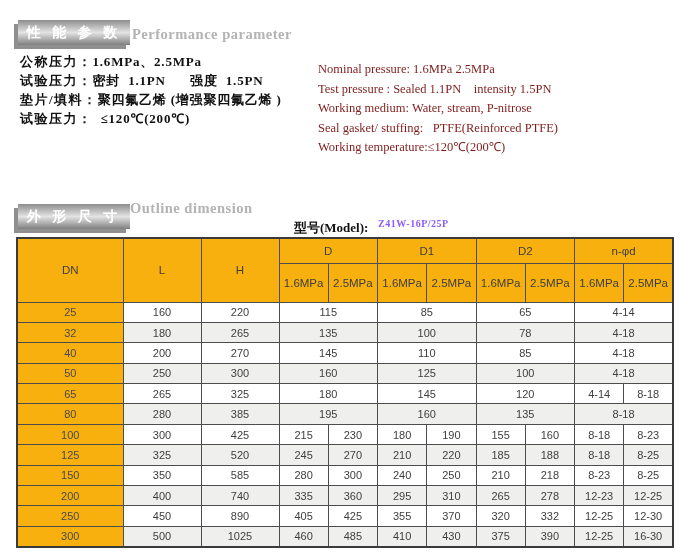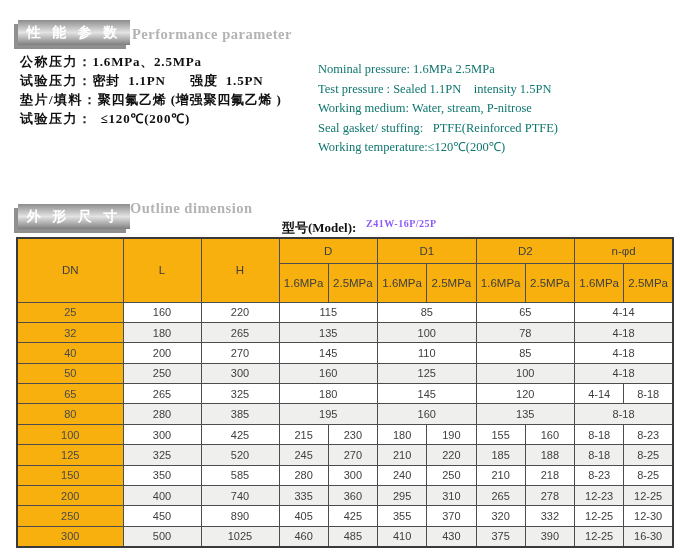--- a/index.html
+++ b/index.html
@@ -25,24 +25,24 @@
 
   
   .cn-block { position: absolute; left: 20px; top: 52px; }
   .cn-line { font-family: "Liberation Serif", serif; font-weight: bold; font-size: 13px;
              line-height: 19px; color: #111; white-space: pre; }
   .cn-line .lbl { letter-spacing: 1.5px; }
   .cn-line .val { letter-spacing: 0.8px; }
 
   .en-block { position: absolute; left: 318px; top: 60px; }
   .en-line { font-family: "Liberation Serif", serif; font-size: 12.5px;
-             line-height: 19.5px; color: #0f766e; white-space: pre; }
-
-  
-  .model-line { position: absolute; left: 4px; top: 218px; width: 627px; height: 18px;
+             line-height: 19.5px; color: #7f1d1d; white-space: pre; }
+
+  
+  .model-line { position: absolute; left: 16px; top: 218px; width: 627px; height: 18px;
                 font-family: "Liberation Serif", serif; }
   .model-label { position: absolute; left: 278px; top: 1px; font-size: 13px; font-weight: bold; color: #111; }
   .model-value { position: absolute; left: 362px; top: 0; font-size: 10px; font-weight: bold;
                  letter-spacing: 0.5px; color: #8b5cf6; }
   .unit-text   { position: absolute; left: 584px; top: 3px; font-size: 12px; font-weight: bold;
                  color: #111; white-space: nowrap; }
 
   
   .tbl-wrap { position: absolute; left: 16px; top: 237px; }
   table { border-collapse: collapse; table-layout: fixed; width: 656px; }

